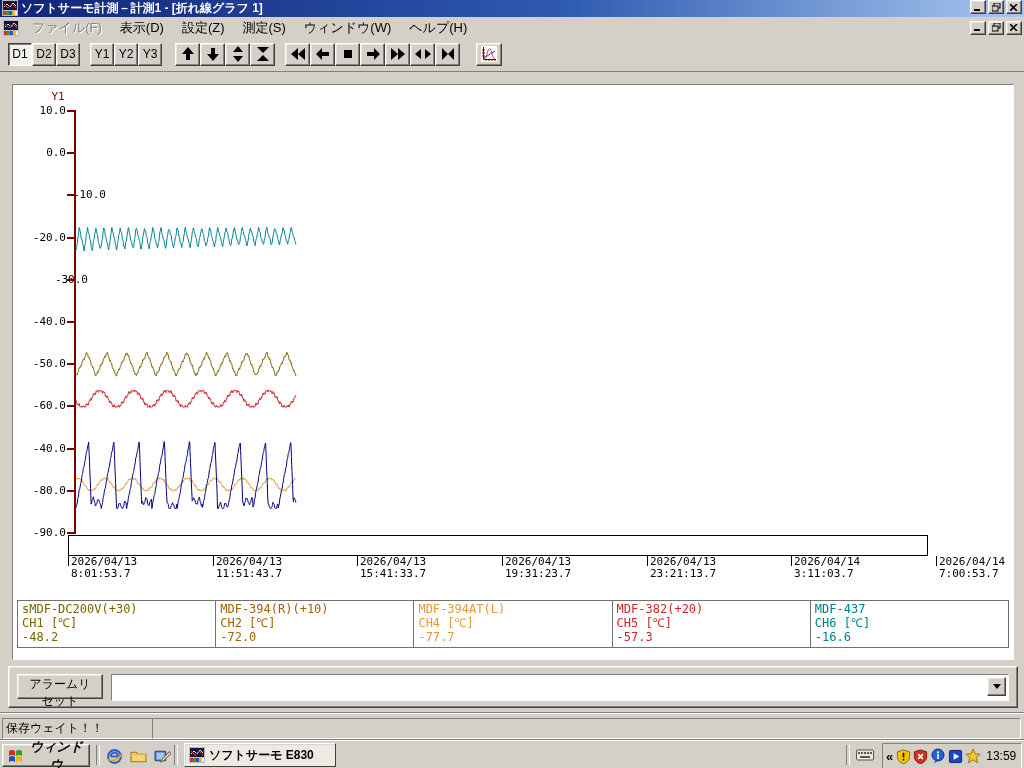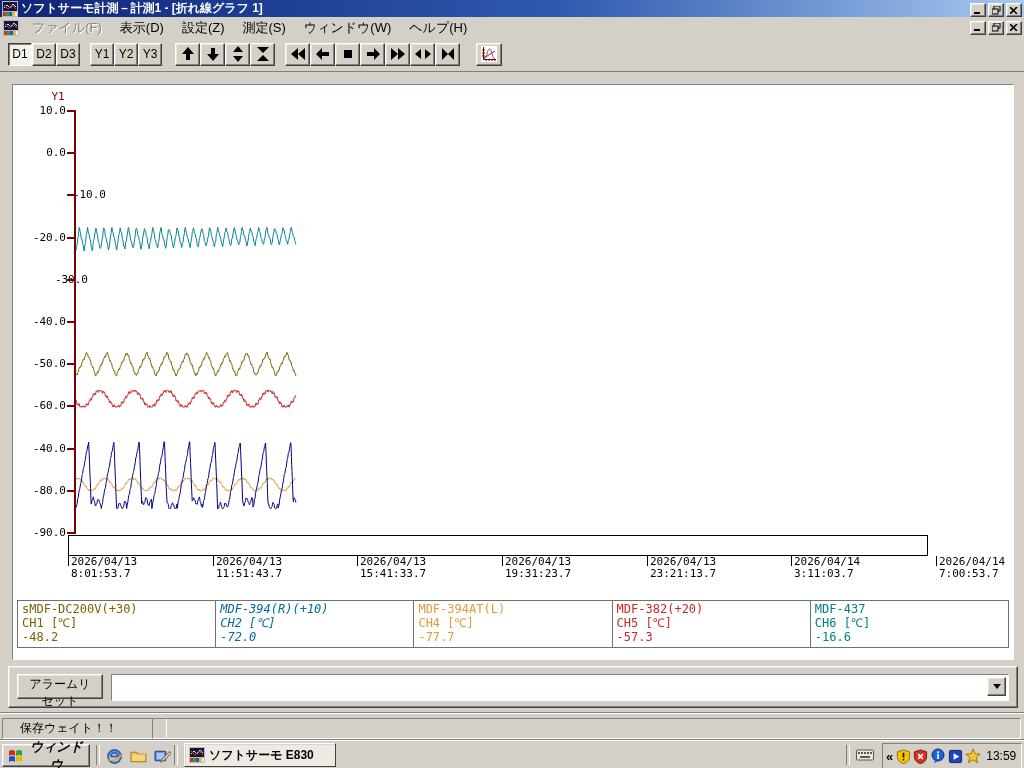--- a/index.html
+++ b/index.html
@@ -4,21 +4,21 @@
 <style>
   html,body{margin:0;padding:0;background:#555;}
   #screen{position:relative;width:1024px;height:768px;background:#d4d0c8;overflow:hidden;
           font-family:"Liberation Sans","DejaVu Sans",sans-serif;font-size:12px;color:#000;}
   .abs{position:absolute;}
   
   .raised{background:#d4d0c8;border:1px solid;border-color:#ffffff #404040 #404040 #ffffff;box-shadow:inset -1px -1px 0 #808080,inset 1px 1px 0 #e8e4dc;}
   .pressed{background:#f2f1ea;border:1px solid;border-color:#404040 #ffffff #ffffff #404040;box-shadow:inset 1px 1px 0 #808080;}
   .sunken{border:1px solid;border-color:#808080 #ffffff #ffffff #808080;}
   
-  #titlebar{left:0;top:0;width:1024px;height:17px;background:linear-gradient(90deg,#102478 0%,#2e5ab0 55%,#a8c8f0 100%);display:flex;align-items:flex-end;}
+  #titlebar{left:0;top:0;width:1024px;height:17px;background:linear-gradient(90deg,#102478 0%,#2e5ab0 55%,#a8c8f0 100%);display:flex;align-items:flex-start;}
   #titlebar .ttext{color:#fff;font-weight:bold;font-size:12px;margin-left:3px;white-space:nowrap;}
   .winbtns{display:flex;gap:2px;margin-left:auto;margin-right:2px;}
   .winbtn{width:16px;height:14px;display:flex;align-items:center;justify-content:center;padding:0;}
   
   #menubar{left:0;top:17px;width:1024px;height:21px;background:#d4d0c8;display:flex;align-items:center;border-bottom:1px solid #ffffff;}
   #menu-items{display:flex;align-items:center;height:100%;}
   .menu-item{padding:0 9px;line-height:20px;font-size:13px;cursor:default;white-space:nowrap;}
   .menu-item.disabled{color:#868686;text-shadow:1px 1px 0 #fff;}
   
   #toolbar{left:0;top:38px;width:1024px;height:33px;background:#d4d0c8;border-bottom:1px solid #808080;}
@@ -41,21 +41,21 @@
   .lcell:last-child{border-right:none;}
   
   #alarm-panel{left:8px;top:666px;width:1008px;height:40px;}
   #alarm-btn{position:absolute;left:8px;top:7px;width:86px;height:25px;font-size:12px;}
   #alarm-combo{position:absolute;left:102px;top:7px;right:8px;height:25px;background:#fff;display:flex;}
   #alarm-combo input{flex:1;border:none;outline:none;margin:2px;font-size:12px;font-family:"Liberation Sans",sans-serif;}
   #combo-arrow{width:19px;height:19px;margin:2px 2px 2px 0;display:flex;align-items:center;justify-content:center;padding:0;}
   .dd-tri{width:0;height:0;border-left:4px solid transparent;border-right:4px solid transparent;border-top:5px solid #000;}
   
   #statusbar{left:0;top:712px;width:1024px;height:28px;background:#d4d0c8;border-top:1px solid #808080;box-shadow:inset 0 1px 0 #ffffff;}
-  .scell{position:absolute;top:5px;height:19px;line-height:18px;padding-left:17px;font-size:12px;}
+  .scell{position:absolute;top:5px;height:19px;line-height:18px;padding-left:3px;font-size:12px;}
   
   #taskbar{left:0;top:740px;width:1024px;height:28px;background:#d4d0c8;border-top:1px solid #fff;box-shadow:0 -1px 0 #808080;}
   #start-btn{position:absolute;left:2px;top:3px;width:88px;height:23px;display:flex;align-items:center;gap:3px;padding:0 4px;font-weight:bold;font-size:13px;font-style:italic;}
   .tsep{position:absolute;top:4px;width:2px;height:20px;border-left:1px solid #808080;border-right:1px solid #fff;}
   .qlicon{position:absolute;top:5px;width:20px;height:20px;display:flex;align-items:center;justify-content:center;cursor:pointer;}
   #task-btn{position:absolute;left:184px;top:2px;width:152px;height:24px;display:flex;align-items:center;gap:4px;padding:0 4px;background:#eceae2;border:1px solid;border-color:#fff #404040 #404040 #fff;box-shadow:inset 1px 1px 0 #d8d4cc;font-weight:bold;font-size:12px;white-space:nowrap;}
   #kbd-box{position:absolute;left:852px;top:4px;width:26px;height:20px;display:flex;align-items:center;justify-content:center;}
   #tray{position:absolute;left:882px;top:2px;right:2px;height:24px;display:flex;align-items:center;gap:2px;padding:0 3px;}
   #tray .chev{font-weight:bold;font-size:13px;margin-right:1px;}
   #clock{font-size:12px;margin-left:3px;white-space:nowrap;}
@@ -321,21 +321,21 @@
       <div class="abs xlab" style="left: 939px; top: 556px;">2026/04/14
 7:00:53.7</div>
     </div>
 
   <div id="legend" class="abs">
       <div class="lcell" style="color: rgb(125, 99, 0);">
         <div>sMDF-DC200V(+30)</div>
         <div>CH1 [℃]</div>
         <div>-48.2</div>
       </div>
-      <div class="lcell" style="color: #0369a1; font-style: italic;">
+      <div class="lcell" style="color: #a16207;">
         <div>MDF-394(R)(+10)</div>
         <div>CH2 [℃]</div>
         <div>-72.0</div>
       </div>
       <div class="lcell" style="color: rgb(227, 154, 59);">
         <div>MDF-394AT(L)</div>
         <div>CH4 [℃]</div>
         <div>-77.7</div>
       </div>
       <div class="lcell" style="color: rgb(204, 40, 40);">

